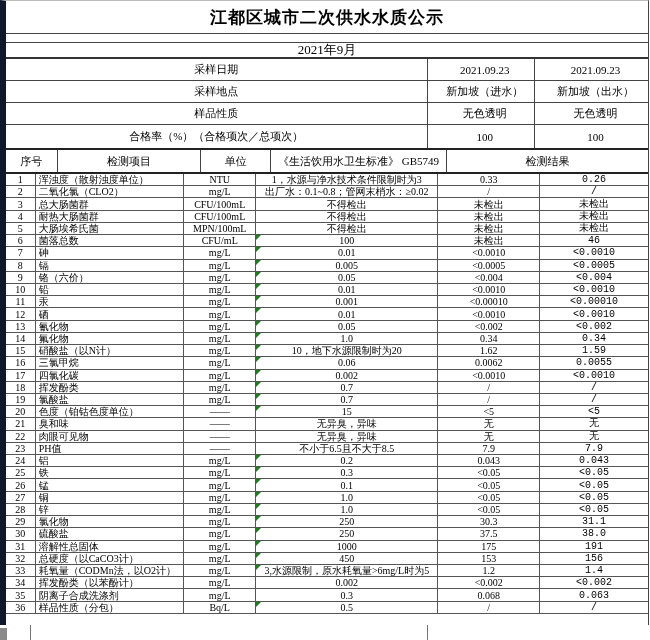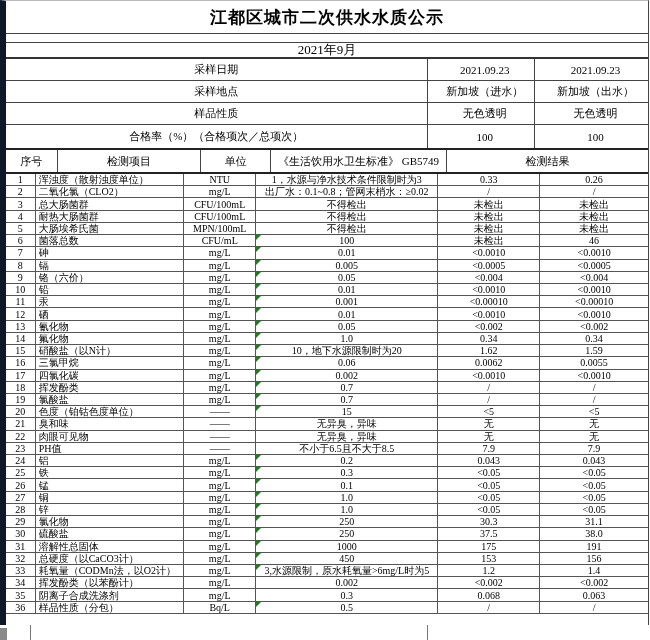--- a/index.html
+++ b/index.html
@@ -48,21 +48,21 @@
   .h-unit { width:73px; }
   .h-std { width:184px; }
   .h-res { width:210px; }
   .data-row { height:12.22px; border-bottom:1px solid #555; font-size:10px; line-height:11px; }
   .data-row:last-of-type { border-bottom:1px solid #444;margin-top:36px; }
   .dcell {
     display:flex; align-items:center; justify-content:center;
     border-right:1px solid #555; overflow:hidden; white-space:nowrap;
     position:relative;
   }
-  .dcell:last-child { border-right:none; }
+  .dcell:last-child { border-right:none;font-family:Liberation Mono, monospace; }
   .c-seq { width:30px; }
   .c-item { width:150px; justify-content:flex-start; padding-left:3px; }
   .c-unit { width:73px; }
   .c-std { width:184px; }
   .c-r1 { width:103px; }
   .c-r2 { width:109px; }
   .marker {
     position:absolute; left:0; top:0;
     width:0; height:0;
     border-top:5px solid #1e7e1e;

